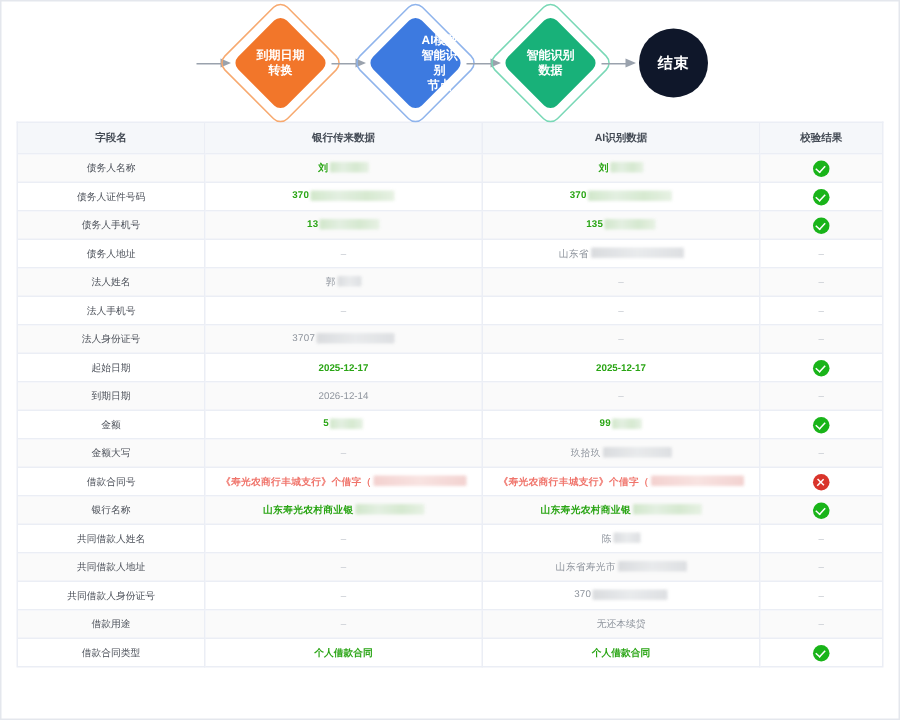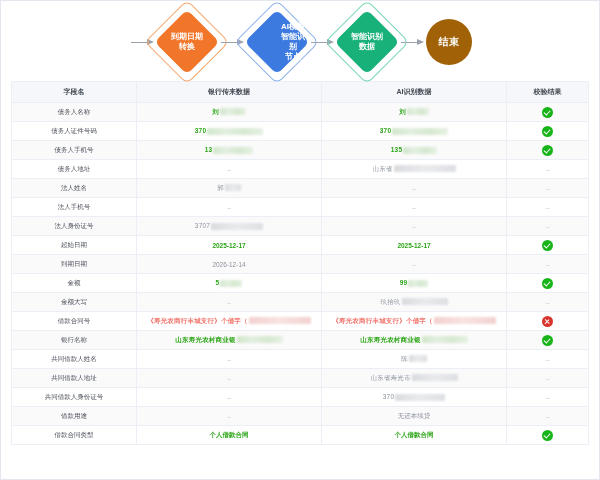--- a/index.html
+++ b/index.html
@@ -207,21 +207,21 @@
       <div class="node">
         <div class="dia-wrap">
           <div class="dia-outer" style="border: 1.5px solid rgb(121, 216, 182);"></div>
           <div class="dia-inner" style="background: rgb(24, 177, 121);"></div>
           <div class="dia-label" style="color: rgb(255, 255, 255);">智能识别
 数据</div>
         </div>
       </div>
       <div class="arrow"></div>
       <div class="node">
-        <div class="circ" style="background: #a16207; color: rgb(255, 255, 255); justify-content: center;">
+        <div class="circ" style="background: #0f172a; color: rgb(255, 255, 255); justify-content: center;">
           <span>结束</span>
         </div>
       </div>
     </div>
 
   <div class="tablewrap">
     <table>
       <thead>
         <tr>
           <th style="width:120px">字段名</th>

